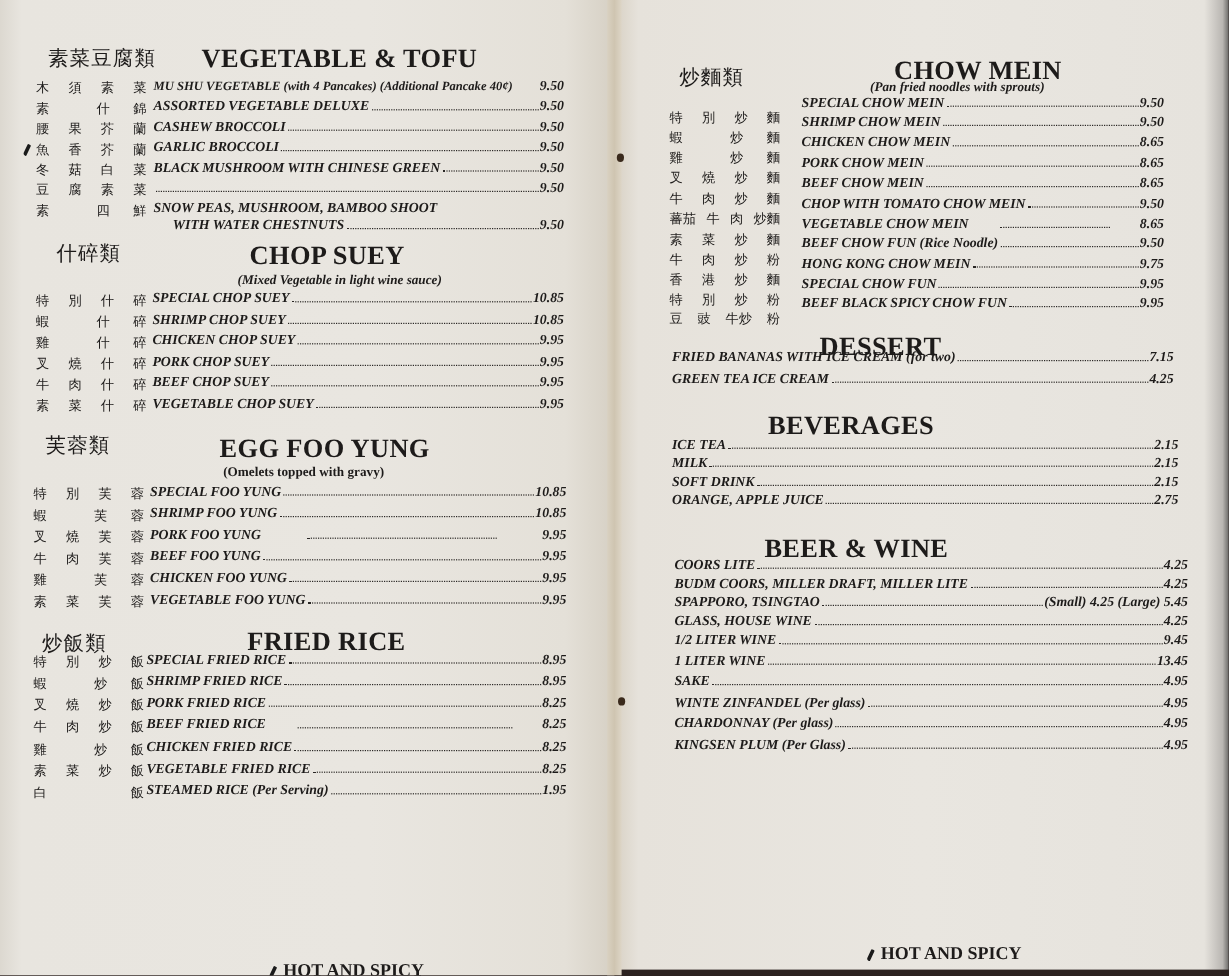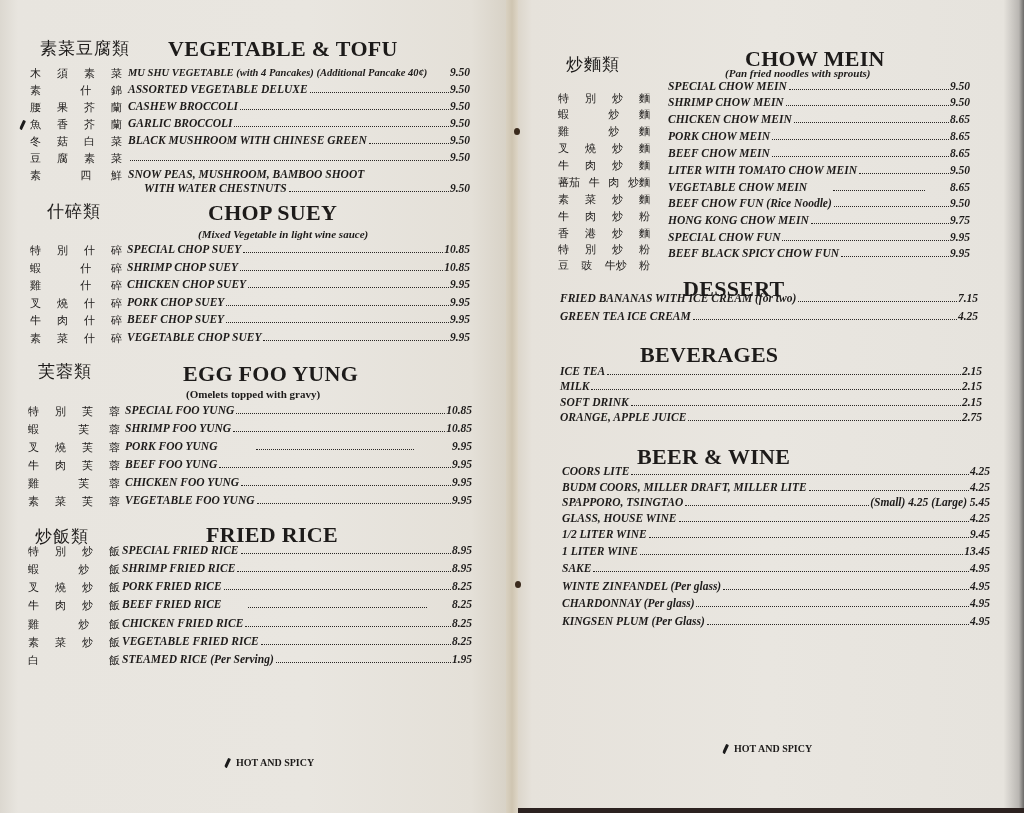--- a/index.html
+++ b/index.html
@@ -27,21 +27,21 @@
   .cat-en { position: absolute; font-weight: bold; font-size: 22px; letter-spacing: 0.3px; }
   .subtitle { position: absolute; font-size: 11px; font-style: italic; font-weight: bold; }
   .subtitle.upright { font-style: normal; }
 
   .row { position: absolute; display: flex; align-items: baseline; height: 17px; font-style: italic; }
   .zh { width: 92px; font-size: 11px; display: flex; justify-content: space-between; font-family: "DejaVu Serif", serif; }
   .name { font-weight: bold; font-size: 11.5px; white-space: nowrap; }
   .dots { flex: 1; border-bottom: 1.3px dotted #2a2725; margin: 0 1px 3px 2px; min-width: 4px; }
   .price { font-weight: bold; font-size: 11.5px; white-space: nowrap; }
 
-  .footnote { position: absolute; font-weight: bold; font-size: 10px; display: flex; align-items: center; gap: 5px; }
+  .footnote { position: absolute; font-weight: bold; font-size: 15px; display: flex; align-items: center; gap: 5px; margin-top: 44px; }
   .pepper { display: inline-block; width: 7px; height: 11px; position: relative; }
   .pepper::before { content: ""; position: absolute; left: 2px; top: 1px; width: 3px; height: 10px; background: #1b1b1b; border-radius: 2px 2px 2px 5px; transform: rotate(25deg); }
 </style>
 </head>
 <body>
 
 <div class="page left"></div>
 <div class="page right"></div>
 <div class="spine"></div>
 <div class="hole" style="left:514px;top:128px;"></div>
@@ -407,21 +407,21 @@
       <span class="dots"></span>
       <span class="price">8.65</span>
     </div>
     <div class="zh" style="position:absolute;left:558px;top:175px;">
       <span>蕃茄</span>
       <span>牛</span>
       <span>肉</span>
       <span>炒麵</span>
     </div>
     <div class="row" style="left:668px;top:164px;width:302px;">
-      <span class="name">LITER WITH TOMATO CHOW MEIN</span>
+      <span class="name">CHOP WITH TOMATO CHOW MEIN</span>
       <span class="dots"></span>
       <span class="price">9.50</span>
     </div>
     <div class="zh" style="position:absolute;left:558px;top:192px;">
       <span>素</span>
       <span>菜</span>
       <span>炒</span>
       <span>麵</span>
     </div>
     <div class="row" style="left:668px;top:181px;width:302px;gap:24px;">

